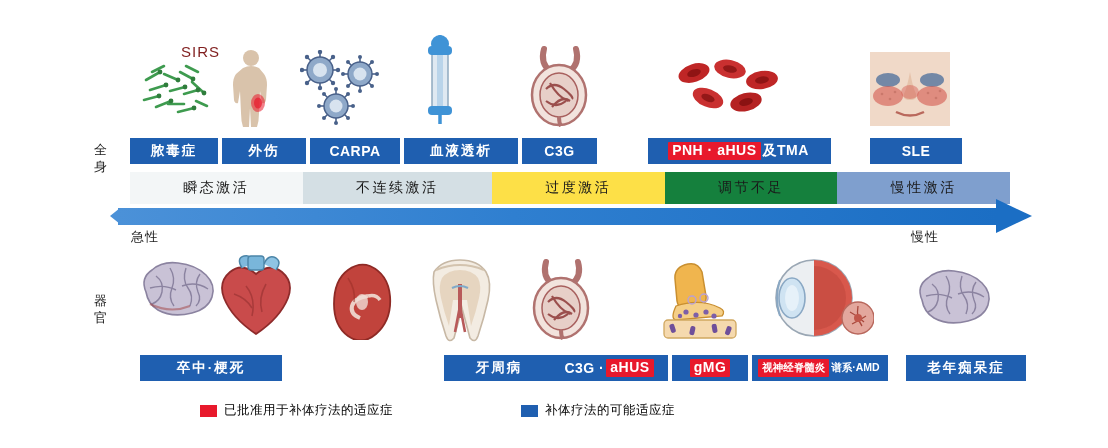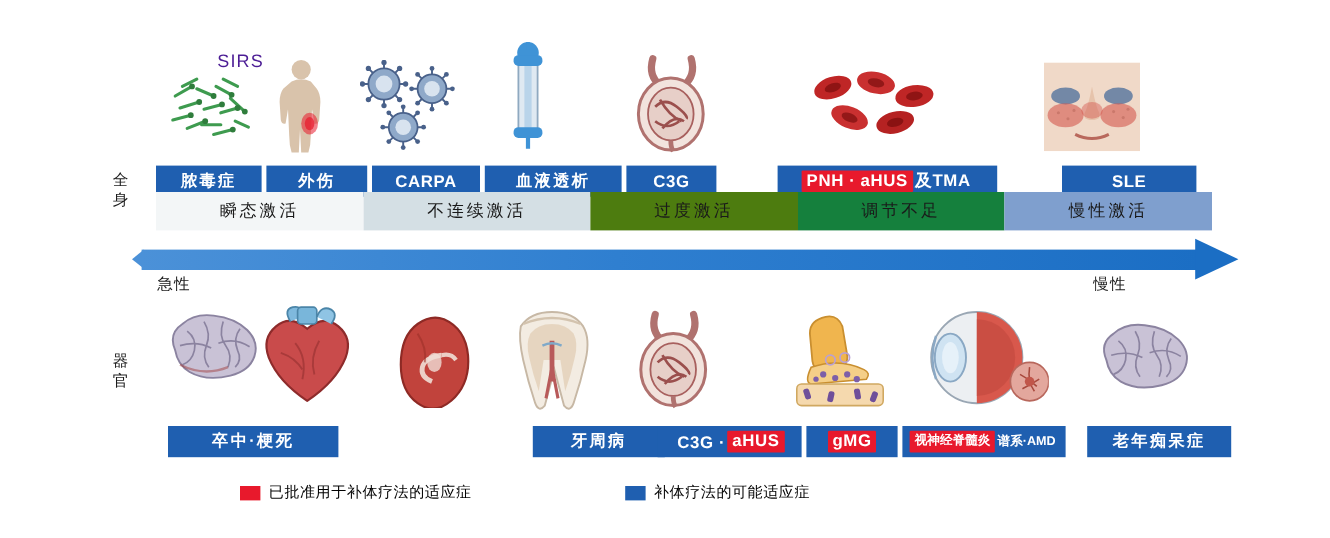--- a/index.html
+++ b/index.html
@@ -47,33 +47,33 @@
     color:#ffffff;
     padding:1px 4px 2px 4px;
     display:inline-block;
     line-height:15px;
     border-radius:1px;
   }
   .pill .plain{display:inline-block;padding:0 2px;}
 
   
   .band-wrap{
-    position:absolute;left:130px;top:160px;width:880px;height:32px;
+    position:absolute;left:130px;top:172px;width:880px;height:32px;
     display:flex;
     text-align:right;
   }
   .band{
     flex:1 1 auto;
     display:flex;align-items:center;justify-content:center;
     font-size:14px;color:#1a1a1a;letter-spacing:2.5px;
     box-sizing:border-box;
   }
   .b0{background:#f3f6f7;}
   .b1{background:#d4dfe4;}
-  .b2{background:#4d7c0f;}
+  .b2{background:#fde047;}
   .b3{background:#15803d;}
   .b4{background:#7f9fce;}
 
   
   .arrow-body{
     position:absolute;left:118px;top:208px;height:17px;width:880px;
     background:linear-gradient(90deg,#4b91d8 0%,#2f7fd0 45%,#1b6ec4 100%);
   }
   .arrow-head{
     position:absolute;left:996px;top:199px;
@@ -103,21 +103,21 @@
   #legend-approved{left:0;top:0;}
   #legend-potential{left:321px;top:0;}
   .swatch{width:17px;height:12px;display:inline-block;}
   .sw-red{background:#e8192c;}
   .sw-blue{background:#1f5fb0;}
   .legend-text{font-size:12.5px;color:#000000;letter-spacing:.5px;white-space:nowrap;}
 
   
   .sirs-text{
     position:absolute;left:181px;top:43px;
-    font-size:15px;color:#4c1d95;letter-spacing:1px;font-weight:500;
+    font-size:15px;color:#7f1d1d;letter-spacing:1px;font-weight:500;
   }
   .ill-box{position:absolute;}
 </style>
 </head>
 <body>
 
 <div class="stage">
 
   <div class="side-label" id="side-systemic">
     <span>全</span>
@@ -331,21 +331,21 @@
   <div class="pill cn" style="left:404px;top:138px;width:114px;">
     <span>血液透析</span>
   </div>
   <div class="pill" style="left:522px;top:138px;width:75px;">
     <span>C3G</span>
   </div>
   <div class="pill" style="left:648px;top:138px;width:183px;">
     <span class="hl">PNH · aHUS</span>
     <span class="plain">及TMA</span>
   </div>
-  <div class="pill" style="left:870px;top:138px;width:112px;margin-left:15px;">
+  <div class="pill" style="left:870px;top:138px;width:92px;">
     <span>SLE</span>
   </div>
 
   <div class="band-wrap">
     <div class="band b0">
       <span>瞬态激活</span>
     </div>
     <div class="band b1">
       <span>不连续激活</span>
     </div>

